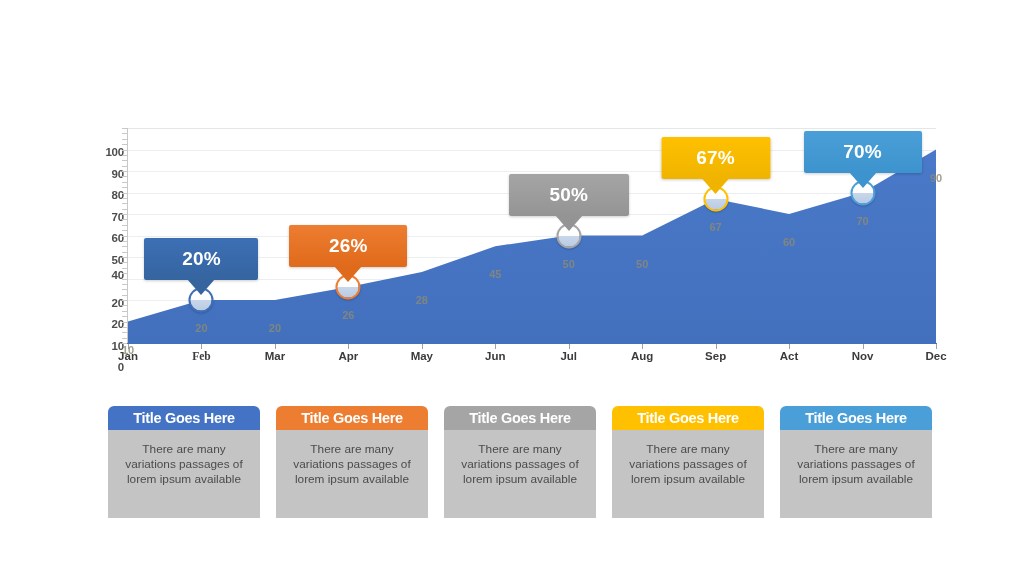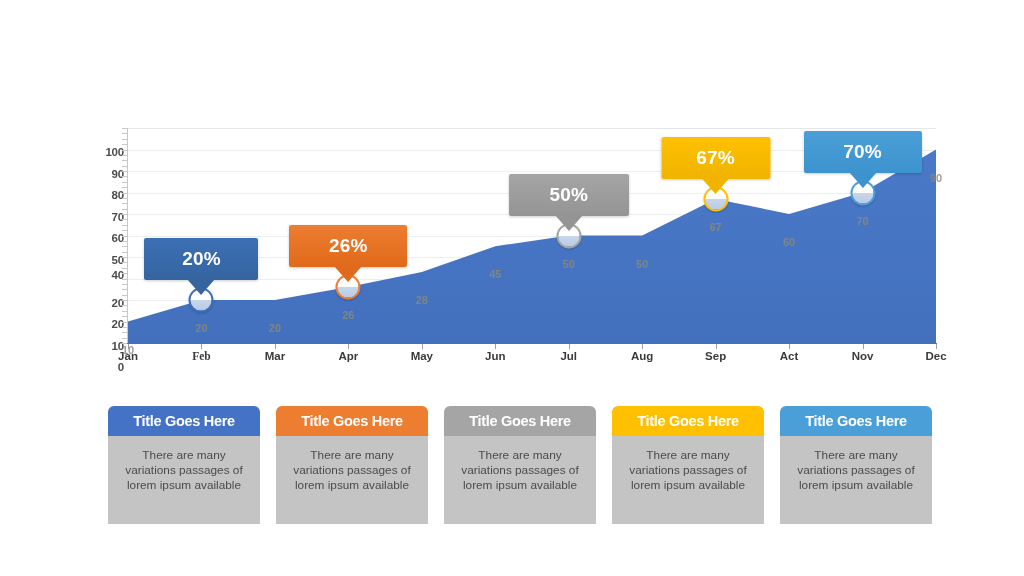--- a/index.html
+++ b/index.html
@@ -92,21 +92,21 @@
     width: 0; height: 0;
     transform: translateX(-50%);
     border-left: 14px solid transparent;
     border-right: 14px solid transparent;
   }
 
   
   #cards { position: absolute; left: 108px; top: 406px; width: 825px; height: 122px; }
   .card { position: absolute; top: 0; width: 152px; }
   .card-title {
-    height: 30px;
+    height: 24px;
     border-radius: 6px 6px 0 0;
     display: flex; align-items: center; justify-content: center;
     color: #ffffff;
     font-size: 14.5px;
     font-weight: 700;
     letter-spacing: -0.3px;
     white-space: nowrap;
   }
   .card-body {
     background: #c4c4c4;

